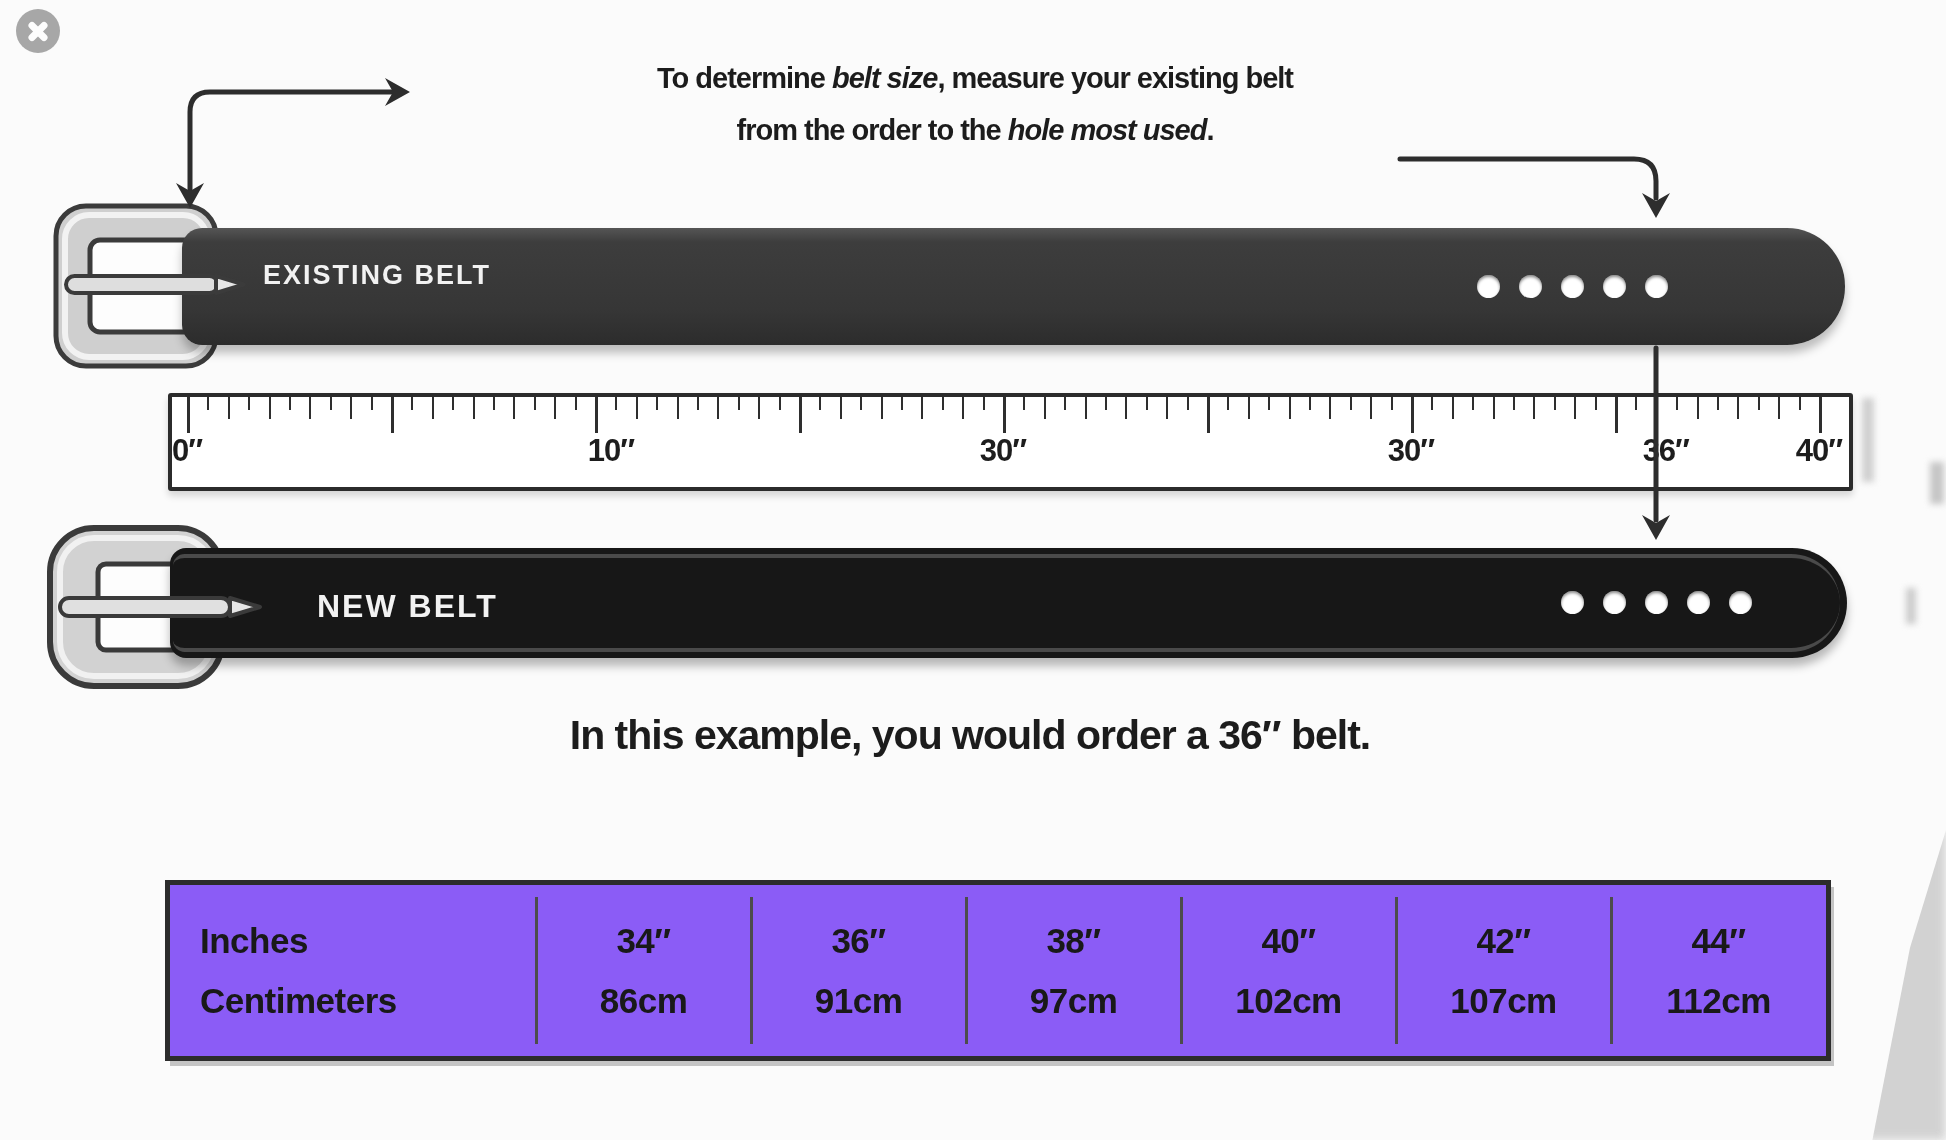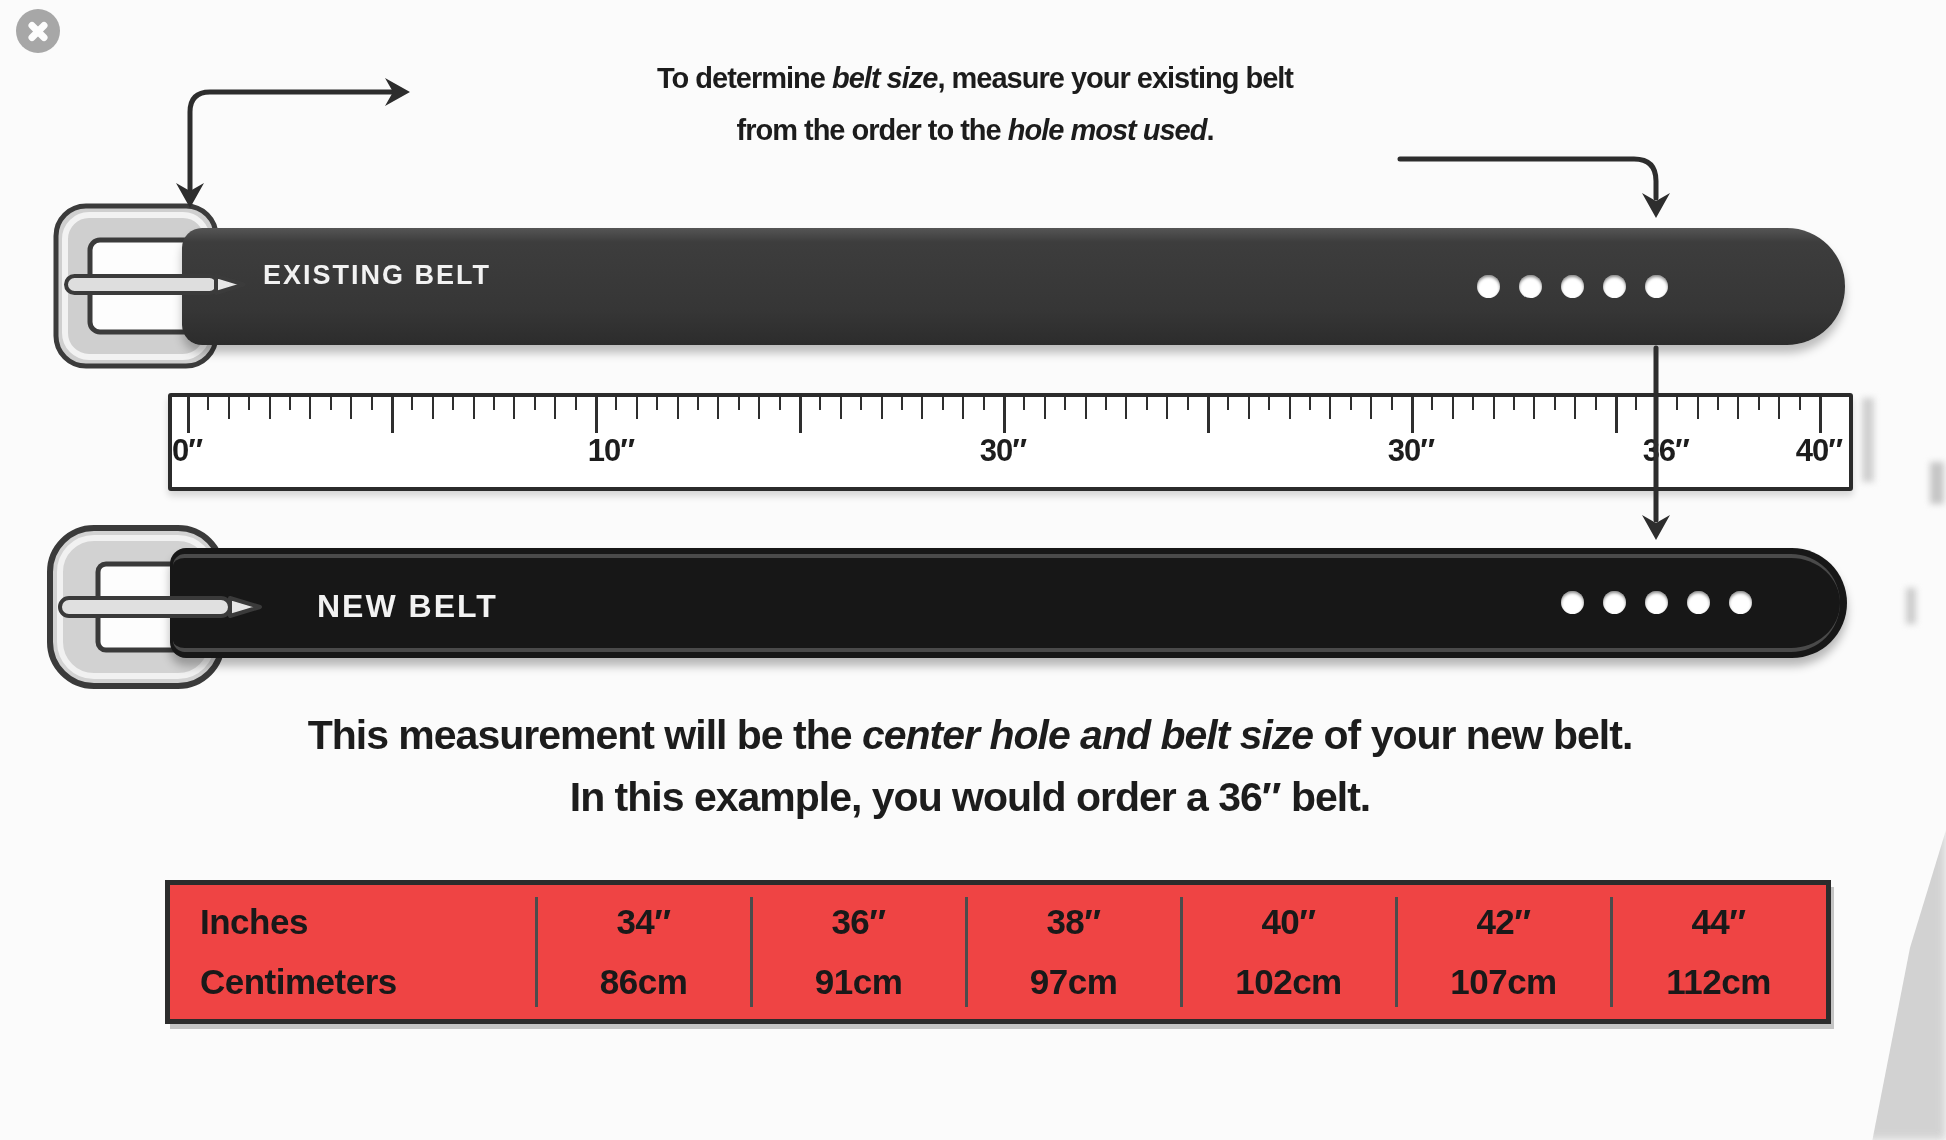--- a/index.html
+++ b/index.html
@@ -73,22 +73,22 @@
   .ruler-num {
     position:absolute; top:36px; transform:translateX(-50%);
     font-size:31px; font-weight:bold; color:#1d1d1d; letter-spacing:-1px; white-space:nowrap;
   }
 
   
   #arrows { position:absolute; left:0; top:0; z-index:6; pointer-events:none; }
 
   
   #size-table {
-    position:absolute; left:165px; top:880px; width:1666px; height:144px;
-    border:5px solid #2c2c2c; background:#ef4444; display:flex; z-index:2;
+    position:absolute; left:165px; top:880px; width:1666px; height:181px;
+    border:5px solid #2c2c2c; background:#8b5cf6; display:flex; z-index:2;
     box-sizing:border-box;
     box-shadow:4px 6px 0 -1px #c4c4c4;
   }
   .label-col {
     width:366px; display:flex; flex-direction:column; justify-content:center;
     padding-left:30px; box-sizing:border-box;
   }
   .size-col {
     flex:1; position:relative; display:flex; flex-direction:column;
     justify-content:center; align-items:center;
@@ -256,21 +256,20 @@
         <div class="hole" style="left: 1558.5px; top: 43px;"></div>
       </div>
   </div>
 
   <svg class="prong-svg" style="left:40px; top:516px;" width="230" height="186" viewBox="0 0 230 186">
     <rect x="20" y="82" width="170" height="18" rx="9" fill="#e0e0e0" stroke="#3a3a3a" stroke-width="4"></rect>
     <path d="M190 82 L220 91 L190 100 Z" fill="#e6e6e6" stroke="#3a3a3a" stroke-width="4" stroke-linejoin="round"></path>
   </svg>
 
   <div id="bot-instr" class="instr">
-    <div><span>This measurement will be the </span><span class="em">center hole and belt size</span><span> of your new belt.</span></div>
     <div>In this example, you would order a 36″ belt.</div>
   </div>
 
   <div id="size-table">
     <div class="label-col">
       <span class="cell-line">Inches</span>
       <span class="cell-line">Centimeters</span>
     </div>
 
       <div class="size-col">

